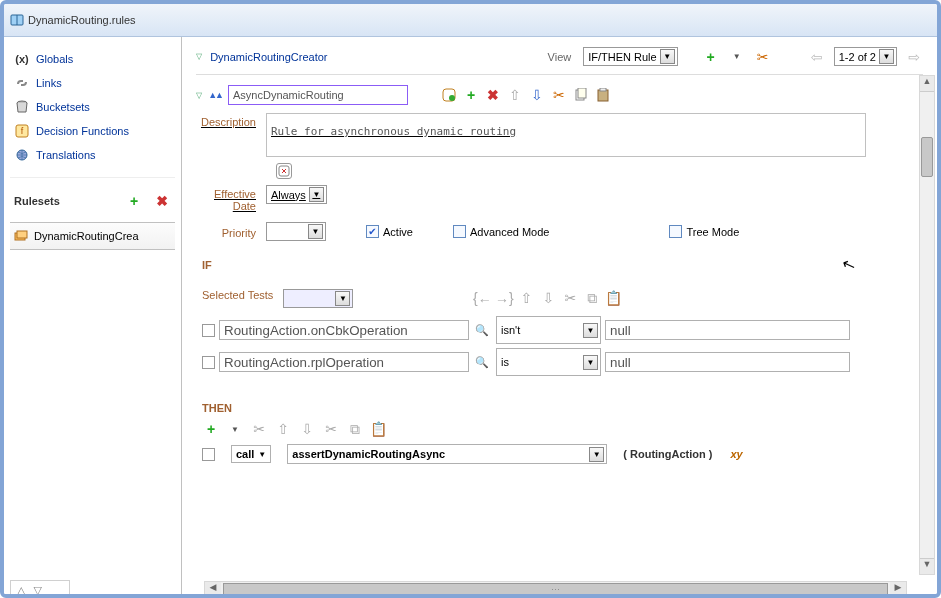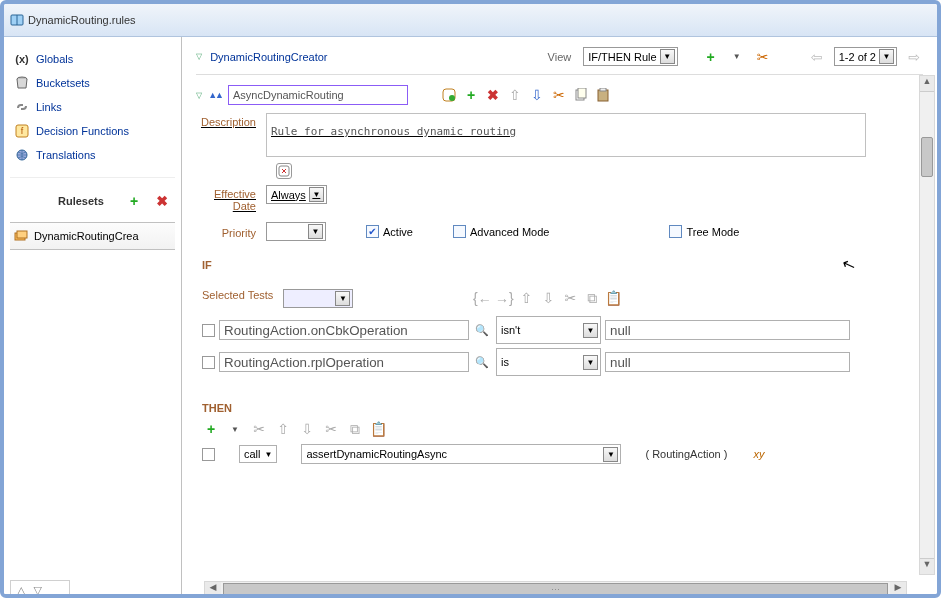--- a/index.html
+++ b/index.html
@@ -50,21 +50,21 @@
 }
 .nav-item .icon { width: 16px; height: 16px; display: flex; align-items: center; justify-content: center; }
 .rulesets-header {
   display: flex;
   align-items: center;
   gap: 10px;
   padding: 14px 4px 6px 4px;
   border-top: 1px solid #eee;
   margin-top: 10px;
 }
-.rulesets-title { font-weight: bold; color: #333; flex: 1; margin-left: 44px; }
+.rulesets-title { font-weight: bold; color: #333; flex: 1; }
 .plus-icon { color: #2a2; font-size: 16px; font-weight: bold; }
 .x-icon { color: #c33; font-size: 14px; font-weight: bold; }
 .ruleset-item {
   display: flex;
   align-items: center;
   gap: 6px;
   padding: 5px 4px;
   border: 1px solid #c0c0c0;
   border-left: none;
   border-right: none;
@@ -187,21 +187,21 @@
 }
 .test-field {
   border:1px solid #b0b0b0; height:20px; padding:2px 4px;
   flex:0 0 250px; background:#fff; color:#555;
 }
 .op-sel { flex:0 0 105px; display:flex; border:1px solid #b0b0b0; height:28px; align-items:center; padding:0 2px 0 4px; background:#fff; }
 .val-field { flex:0 0 245px; border:1px solid #b0b0b0; height:20px; padding:2px 4px; background:#fff; color:#555; }
 .glass-ico { width:19px; color:#5a8; display:inline-flex;justify-content:center;}
 .then-row { display:flex; align-items:center; gap:6px; margin:6px 0; }
 .icon-muted { color:#aaa; }
-.action-row { display:flex; align-items:center; gap:24px; padding-left:6px;}
+.action-row { display:flex; align-items:center; gap:16px; padding-left:6px;font-weight:bold;}
 .call-sel { border:1px solid #b0b0b0; padding:2px 4px; display:flex; align-items:center; background:#fff;}
 .action-field { border:1px solid #b0b0b0; flex:0 0 320px; height:20px; display:flex; align-items:center; padding:0 2px 0 4px; background:#fff;}
 .paren-txt { color:#333; }
 .xy-ico { color:#b60; font-style:italic; border:1px dotted transparent; padding:1px;}
 .vscroll {
   position: absolute; right: 2px; top: 38px; bottom: 30px;
   width: 16px; background: #f0f0f0; border:1px solid #d8d8d8;
   display: flex; flex-direction: column;
 }
 .vscroll .btn { height:16px; text-align:center; font-size:9px; color:#666; background:#eaeaea; border-bottom:1px solid #ccc;}
@@ -240,33 +240,33 @@
 
 <div class="main-container">
   <div class="sidebar">
     <div class="nav-item">
       <span class="icon" style="font-weight:bold;color:#333">(x)</span>
       <span>Globals</span>
     </div>
     <div class="nav-item">
       <span class="icon">
         <svg width="14" height="14" viewBox="0 0 14 14">
-            <ellipse cx="7" cy="3" rx="5" ry="2" fill="#c0c0c0" stroke="#666"></ellipse>
-            <path d="M2 3 L3 12 L11 12 L12 3" fill="#d8d8d8" stroke="#666"></path>
-          </svg>
-      </span>
-      <span>Bucketsets</span>
+            <path d="M3 8 a3 3 0 0 1 3-3 h2 M11 6 a3 3 0 0 1 -3 3 h-2" stroke="#888" stroke-width="2" fill="none"></path>
+          </svg>
+      </span>
+      <span>Links</span>
     </div>
     <div class="nav-item">
       <span class="icon">
         <svg width="14" height="14" viewBox="0 0 14 14">
-            <path d="M3 8 a3 3 0 0 1 3-3 h2 M11 6 a3 3 0 0 1 -3 3 h-2" stroke="#888" stroke-width="2" fill="none"></path>
-          </svg>
-      </span>
-      <span>Links</span>
+            <ellipse cx="7" cy="3" rx="5" ry="2" fill="#c0c0c0" stroke="#666"></ellipse>
+            <path d="M2 3 L3 12 L11 12 L12 3" fill="#d8d8d8" stroke="#666"></path>
+          </svg>
+      </span>
+      <span>Bucketsets</span>
     </div>
     <div class="nav-item">
       <span class="icon">
         <svg width="14" height="14" viewBox="0 0 14 14">
             <rect x="1" y="1" width="12" height="12" rx="2" fill="#ffe8a0" stroke="#c08020"></rect>
             <text x="7" y="10" font-size="9" text-anchor="middle" fill="#b05000">f</text>
           </svg>
       </span>
       <span>Decision Functions</span>
     </div>

